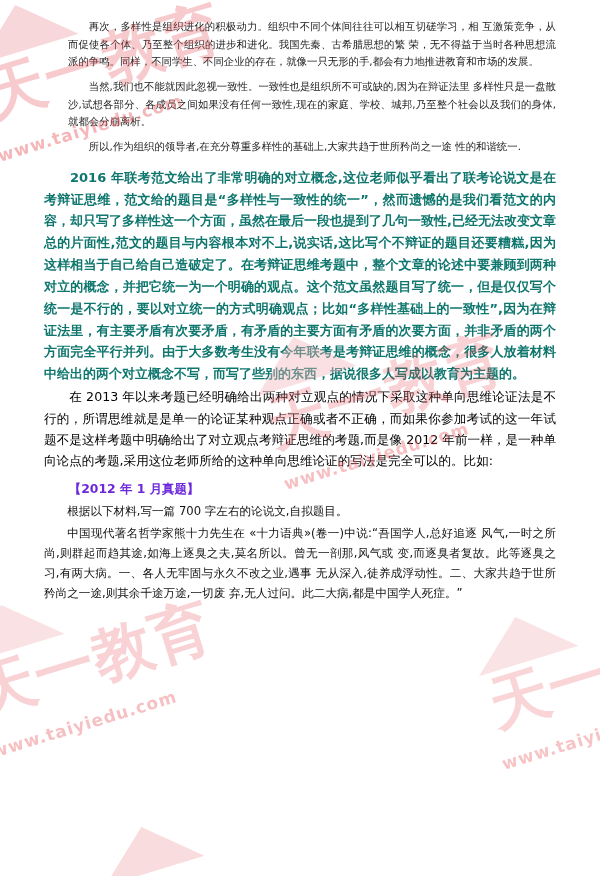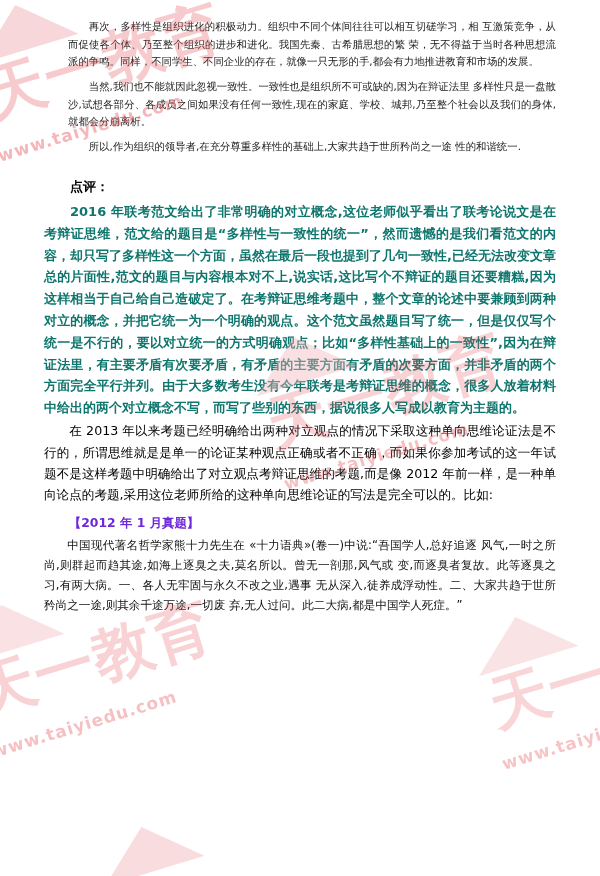--- a/index.html
+++ b/index.html
@@ -119,24 +119,24 @@
 </head>
 <body>
 
 <div id="page">
 
   <div class="doc">
     <p class="p-small">再次，多样性是组织进化的积极动力。组织中不同个体间往往可以相互切磋学习，相 互激策竞争，从而促使各个体、乃至整个组织的进步和进化。我国先秦、古希腊思想的繁 荣，无不得益于当时各种思想流派的争鸣。同样，不同学生、不同企业的存在，就像一只无形的手,都会有力地推进教育和市场的发展。</p>
     <p class="p-small">当然,我们也不能就因此忽视一致性。一致性也是组织所不可或缺的,因为在辩证法里 多样性只是一盘散沙,试想各部分、各成员之间如果没有任何一致性,现在的家庭、学校、城邦,乃至整个社会以及我们的身体,就都会分崩离析。</p>
     <p class="p-small">所以,作为组织的领导者,在充分尊重多样性的基础上,大家共趋于世所矜尚之一途 性的和谐统一.</p>
     <div class="spacer-sm"></div>
-    <p class="heading">点评：</p>
     <p class="p-body">2016 年联考范文给出了非常明确的对立概念,这位老师似乎看出了联考论说文是在考辩证思维，范文给的题目是“多样性与一致性的统一”，然而遗憾的是我们看范文的内容，却只写了多样性这一个方面，虽然在最后一段也提到了几句一致性,已经无法改变文章总的片面性,范文的题目与内容根本对不上,说实话,这比写个不辩证的题目还要糟糕,因为这样相当于自己给自己造破定了。在考辩证思维考题中，整个文章的论述中要兼顾到两种对立的概念，并把它统一为一个明确的观点。这个范文虽然题目写了统一，但是仅仅写个统一是不行的，要以对立统一的方式明确观点；比如“多样性基础上的一致性”,因为在辩证法里，有主要矛盾有次要矛盾，有矛盾的主要方面有矛盾的次要方面，并非矛盾的两个方面完全平行并列。由于大多数考生没有今年联考是考辩证思维的概念，很多人放着材料中给出的两个对立概念不写，而写了些别的东西，据说很多人写成以教育为主题的。</p>
     <p class="p-body-2">在 2013 年以来考题已经明确给出两种对立观点的情况下采取这种单向思维论证法是不行的，所谓思维就是是单一的论证某种观点正确或者不正确，而如果你参加考试的这一年试题不是这样考题中明确给出了对立观点考辩证思维的考题,而是像 2012 年前一样，是一种单向论点的考题,采用这位老师所给的这种单向思维论证的写法是完全可以的。比如:</p>
     <p class="subheading">【2012 年 1 月真题】</p>
+    <p class="p-mid">根据以下材料,写一篇 700 字左右的论说文,自拟题目。</p>
     <p class="p-mid">中国现代著名哲学家熊十力先生在 «十力语典»(卷一)中说:“吾国学人,总好追逐 风气,一时之所尚,则群起而趋其途,如海上逐臭之夫,莫名所以。曾无一剖那,风气或 变,而逐臭者复故。此等逐臭之习,有两大病。一、各人无牢固与永久不改之业,遇事 无从深入,徒养成浮动性。二、大家共趋于世所矜尚之一途,则其余千途万途,一切废 弃,无人过问。此二大病,都是中国学人死症。”</p>
     <div class="spacer-sm"></div>
   </div>
 
   <div class="wm-layer">
 
     <div class="wm wm-big" style="left:-18px; top:22px; transform:rotate(-17deg);">天一教育</div>
     <div class="wm wm-url" style="left:-6px; top:118px; transform:rotate(-17deg);">www.taiyiedu.com</div>
     <div class="wm-chev" style="left:-30px; top:4px; transform:rotate(-17deg);"></div>
 

